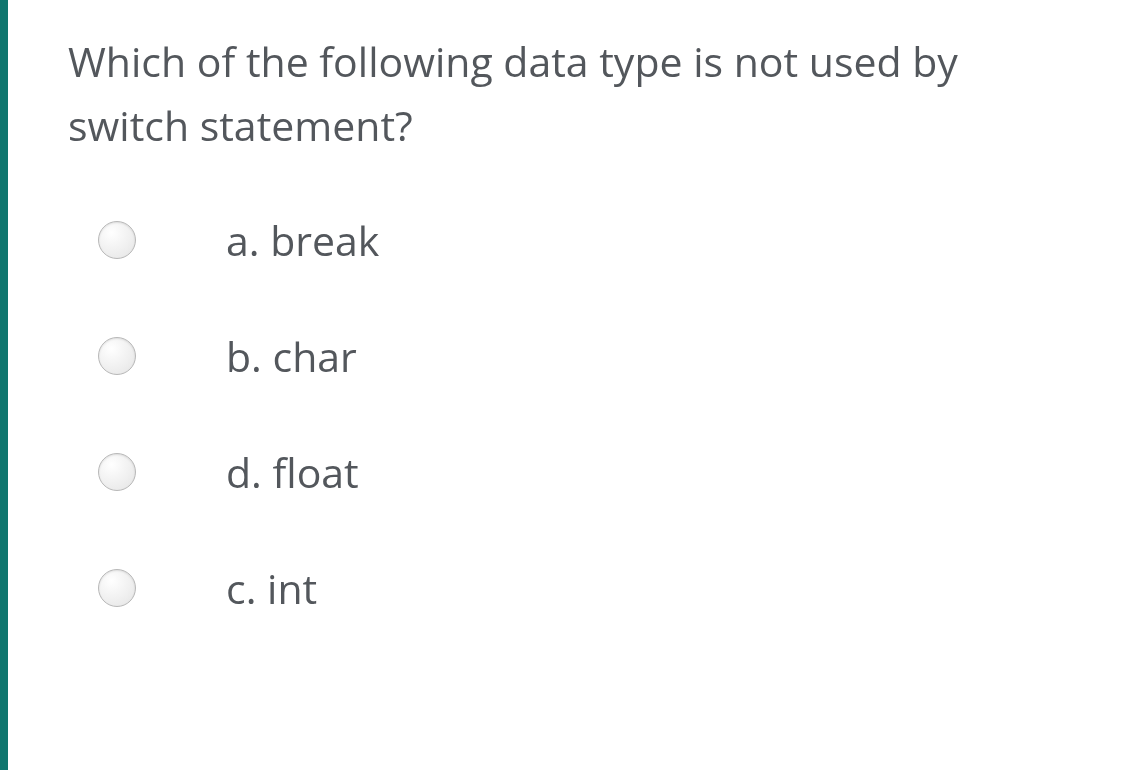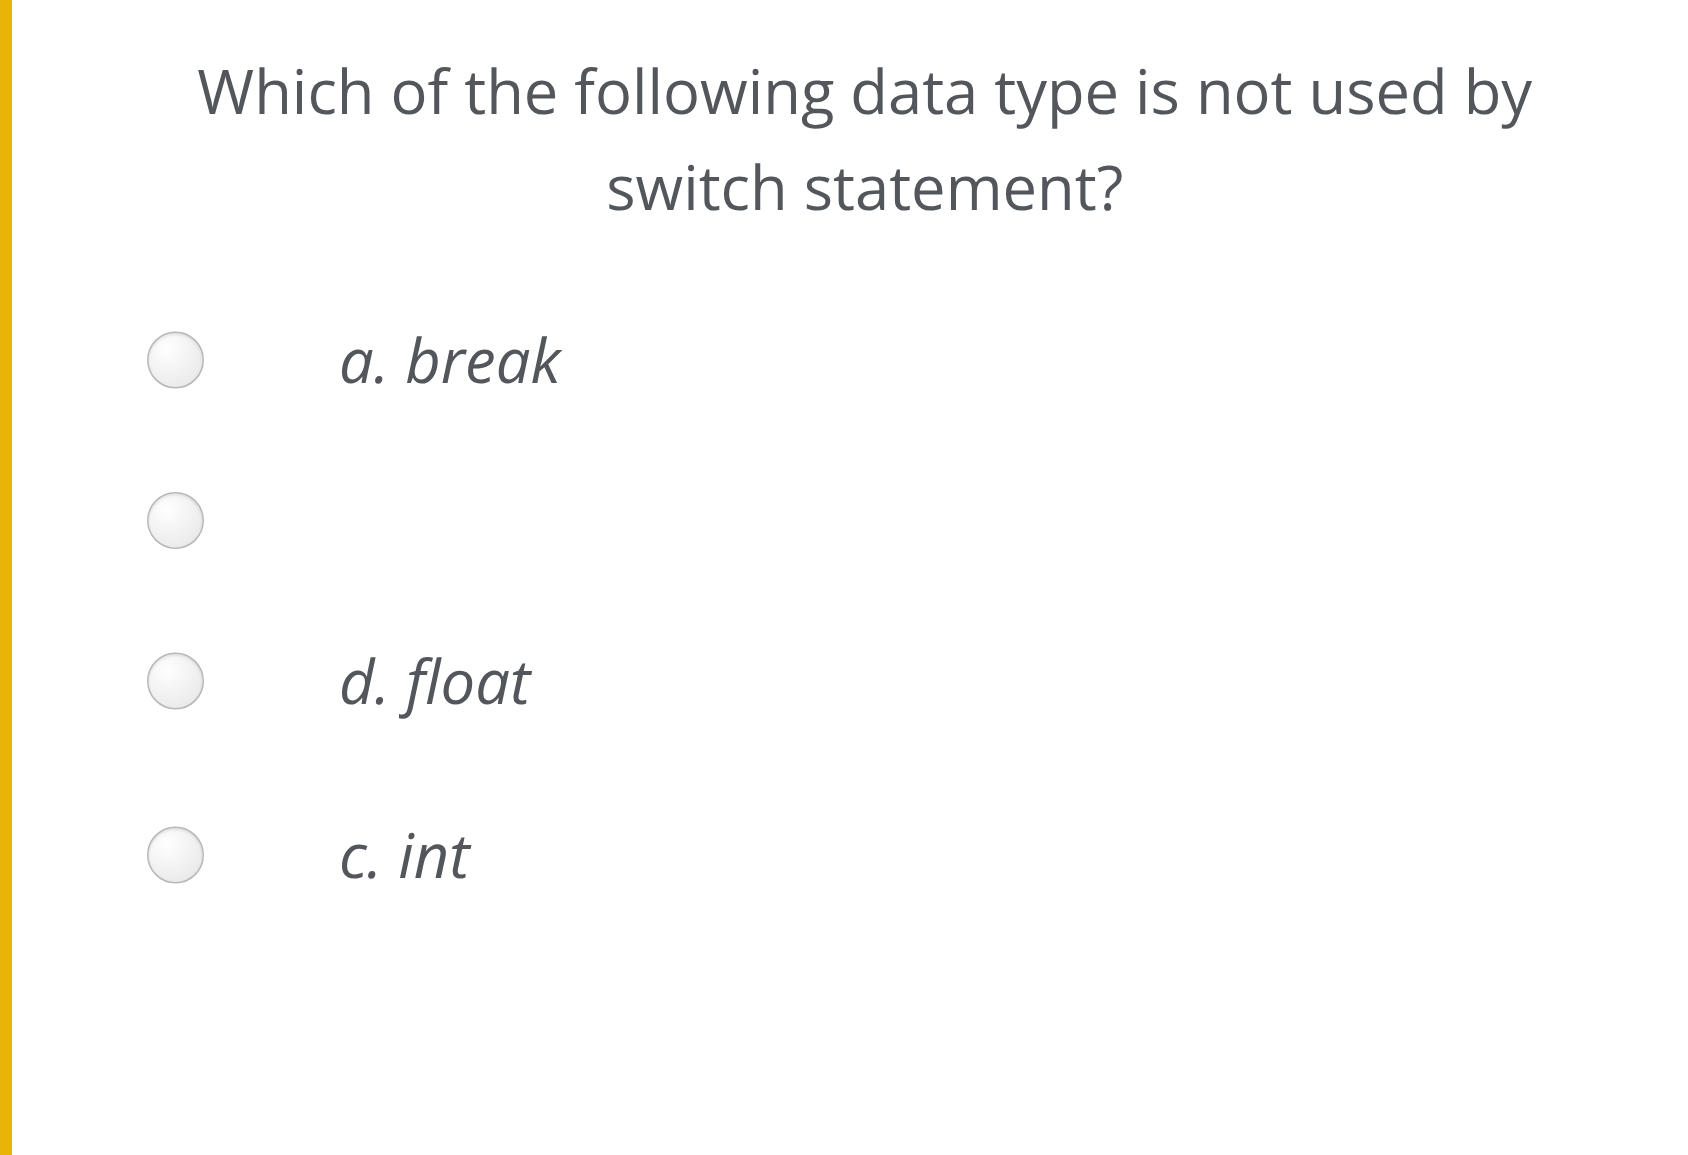--- a/index.html
+++ b/index.html
@@ -8,24 +8,23 @@
       box-sizing: border-box;
     }
     body {
       font-family: "Segoe UI", "Open Sans", Arial, sans-serif;
       background: #ffffff;
       width: 1125px;
       height: 770px;
       position: relative;
     }
     .container {
-      border-left: 8px solid #eab308;
+      border-left: 8px solid #0f766e;
       padding: 30px 40px 40px 60px;
       height: 100%;
-      text-align: center;
     }
     .question-text {
       font-size: 41px;
       color: #53575c;
       line-height: 1.55;
       font-weight: 400;
       margin-bottom: 55px;
     }
     .options {
       padding-left: 30px;
@@ -43,35 +42,35 @@
       border: 1px solid #b8b8b8;
       box-shadow: inset 0 1px 2px rgba(0,0,0,0.1), 0 1px 0 rgba(255,255,255,0.8);
       flex-shrink: 0;
       cursor: pointer;
       margin-right: 90px;
     }
     .option-label {
       font-size: 41px;
       color: #53575c;
       font-weight: 400;
-      font-style: italic;
     }
   </style>
 </head>
 <body>
 
 <div class="container">
   <div class="question-text">Which of the following data type is not used by switch statement?</div>
   <div class="options">
     <div class="option-row">
       <div class="radio"></div>
       <div class="option-label">a. break</div>
     </div>
     <div class="option-row">
       <div class="radio"></div>
+      <div class="option-label">b. char</div>
     </div>
     <div class="option-row">
       <div class="radio"></div>
       <div class="option-label">d. float</div>
     </div>
     <div class="option-row">
       <div class="radio"></div>
       <div class="option-label">c. int</div>
     </div>
   </div>

